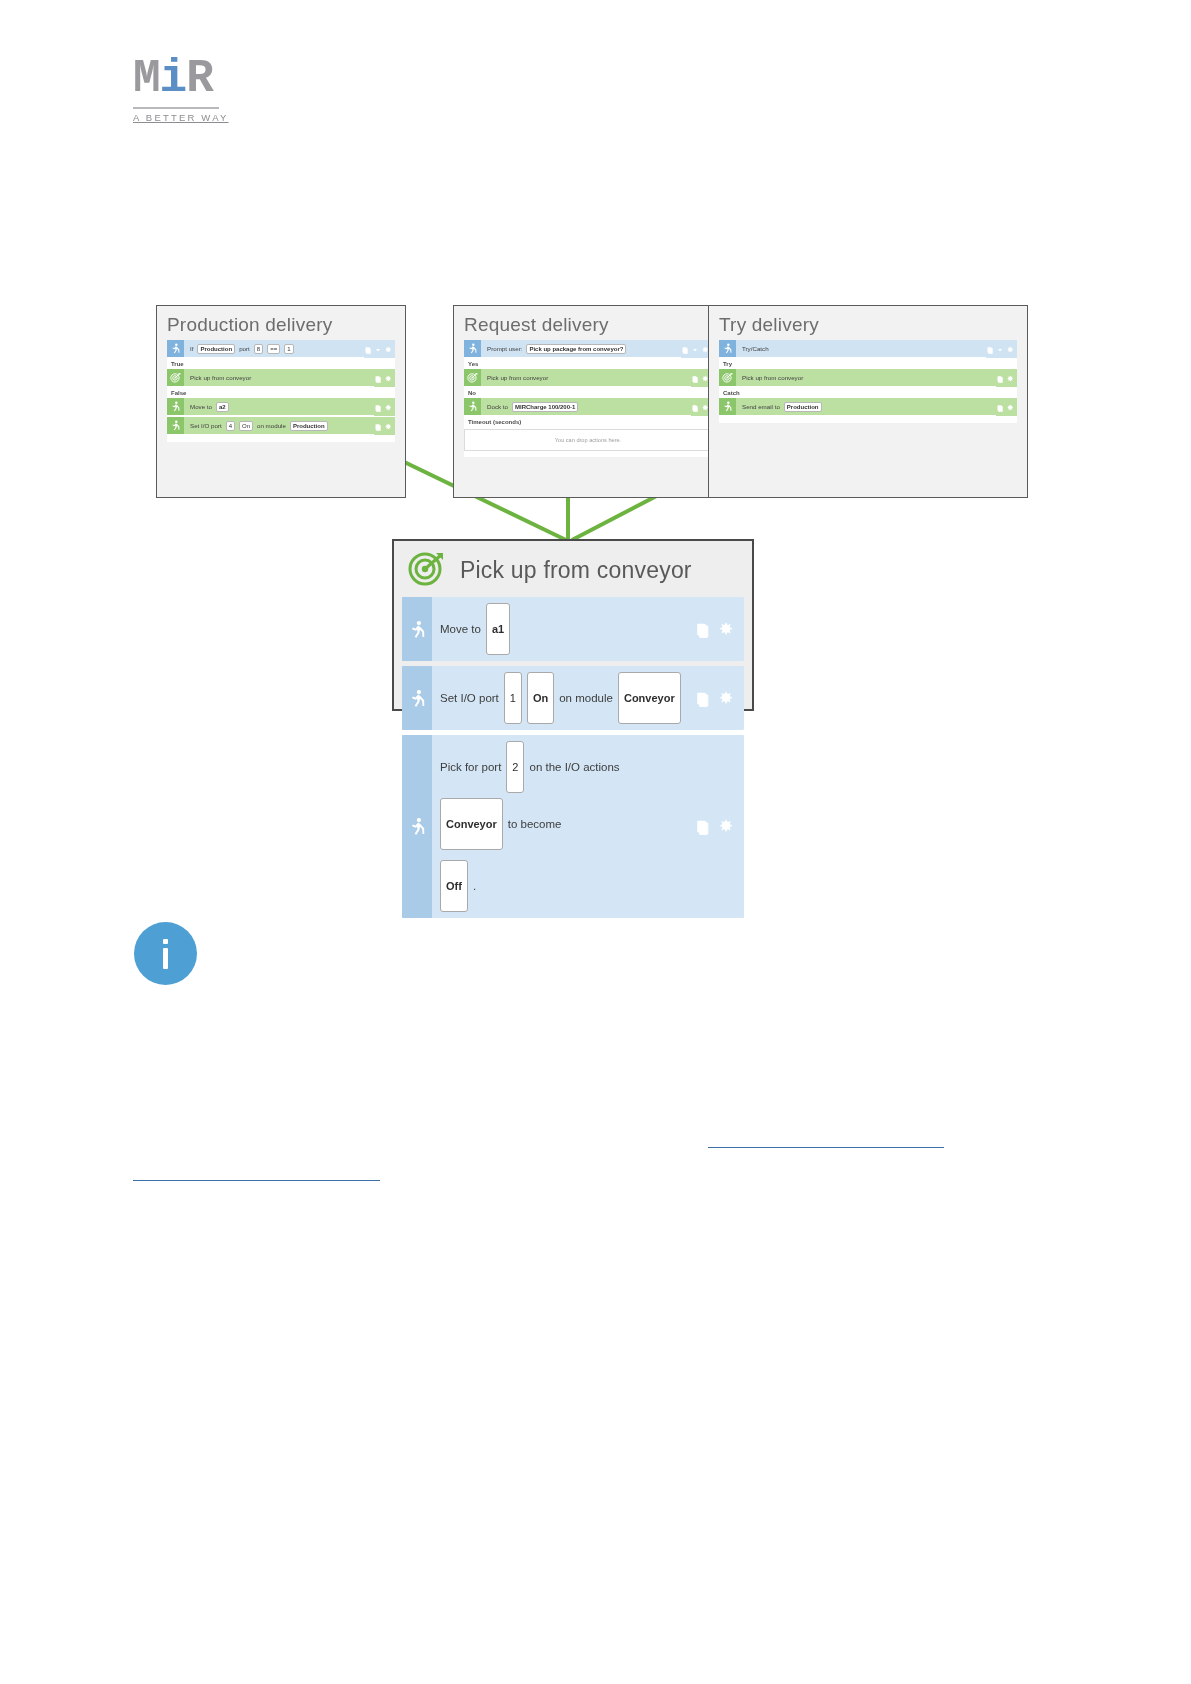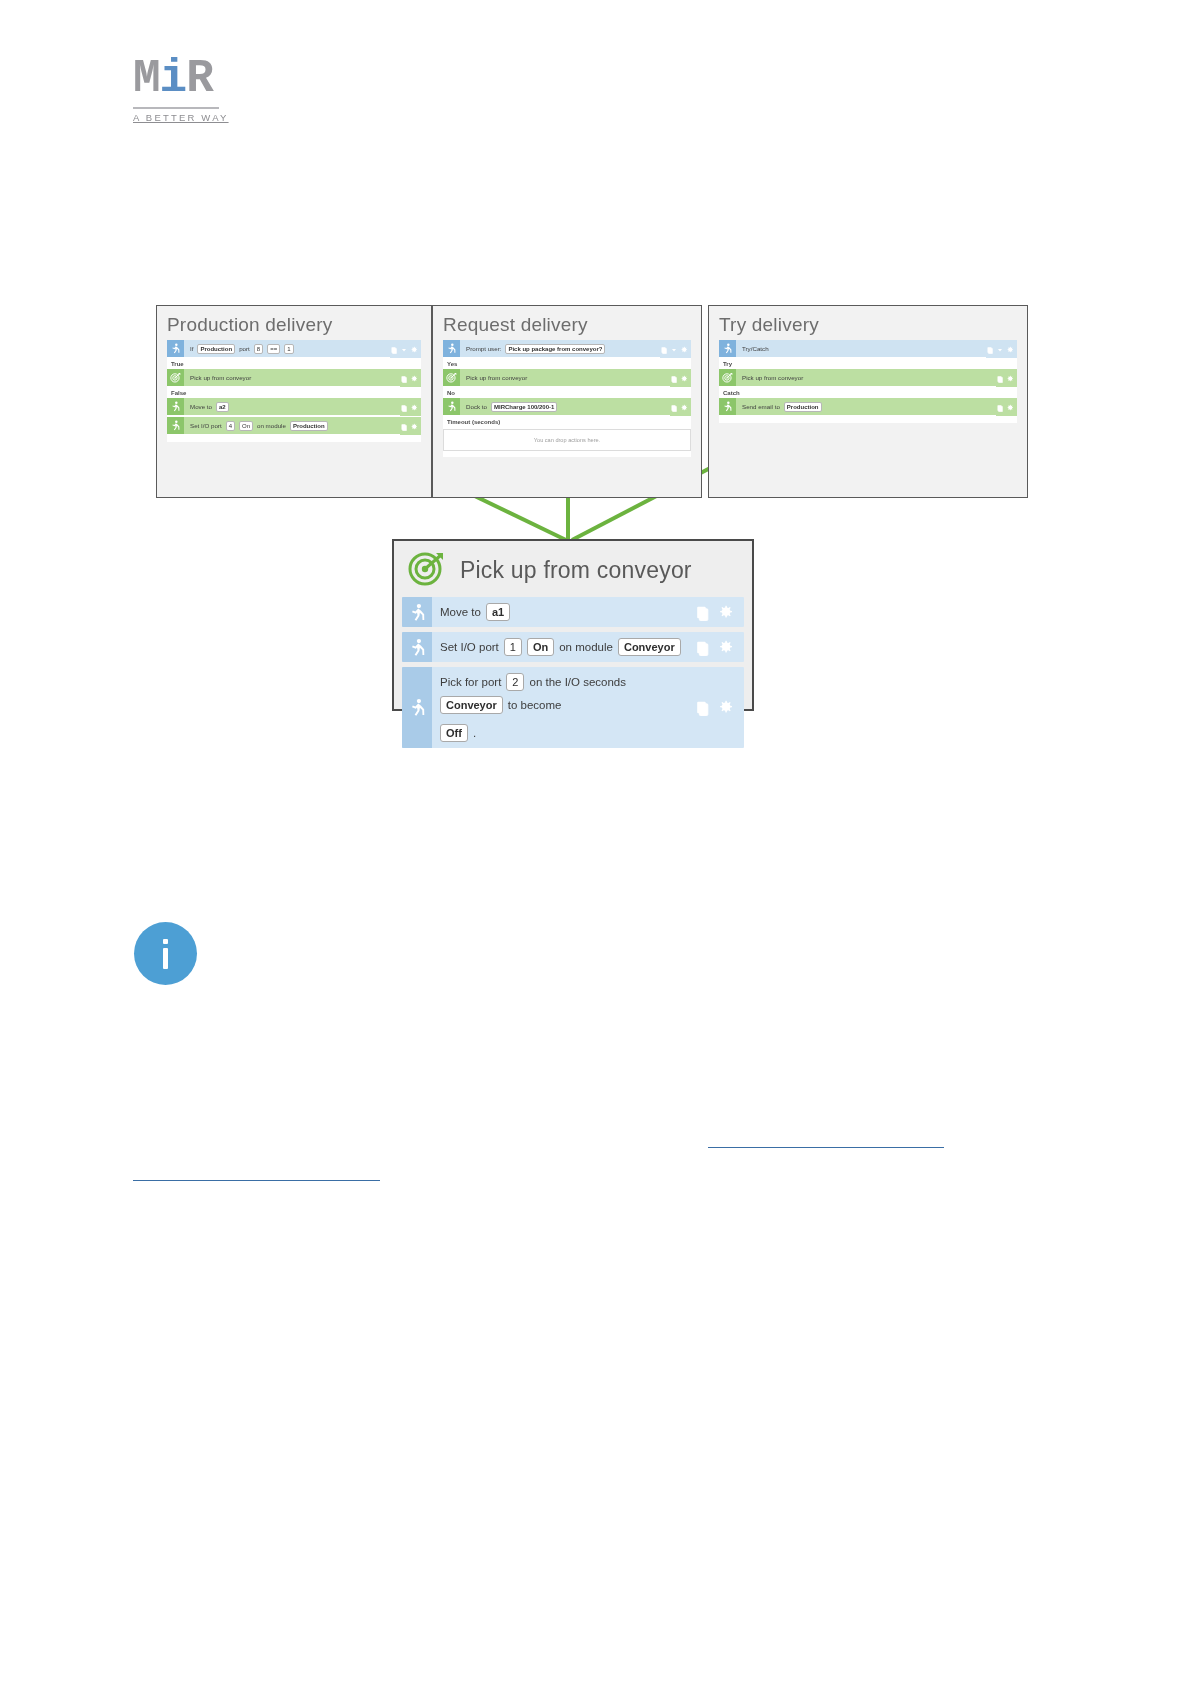--- a/index.html
+++ b/index.html
@@ -21,22 +21,22 @@
   .logo-rule { width:86px; height:2px; background:#b8b8bc; margin-top:4px; }
 
   
   .arrows { position:absolute; left:0; top:0; width:1191px; height:1684px; pointer-events:none; }
 
   
   .panel {
     position:absolute; background:#f2f2f2; border:1px solid #5a5a5a;
     top:305px; height:193px;
   }
-  #panel-1 { left:156px;  width:276px; }
-  #panel-2 { left:432px;  width:270px; }
+  #panel-1 { left:156px;  width:250px; }
+  #panel-2 { left:453px;  width:270px; }
   #panel-3 { left:708px;  width:320px; }
 
   .panel-title { font-size:19px; color:#6d6d6d; font-weight:normal;
                  padding:8px 0 4px 10px; letter-spacing:.2px; }
 
   .mini-canvas { background:#ffffff; margin:0 10px 0 10px; padding:0 0 6px 0; }
 
   
   .row { display:flex; align-items:center; height:17px; margin:0 0 2px 0; position:relative; }
   .row .icon-cell { width:17px; height:17px; flex:0 0 17px; display:flex;
@@ -70,21 +70,21 @@
   .big-body { padding:0 8px 8px 8px; }
   .brow { display:flex; align-items:stretch; min-height:28px; margin-bottom:5px;
           background:#d4e6f5; border-radius:1px; overflow:hidden; }
   .brow .bicon { width:30px; flex:0 0 30px; background:#a9cbe8;
                  display:flex; align-items:center; justify-content:center; }
   .brow .bbody { flex:1 1 auto; display:flex; flex-wrap:wrap; align-items:center;
                  gap:5px; padding:6px 8px; }
   .brow .btools { display:flex; align-items:center; gap:6px; padding:0 10px 0 4px; }
   .blbl  { font-size:11.5px; color:#3d3d3d; white-space:nowrap; }
   .bchip { font-size:11px; color:#2e2e2e; background:#ffffff; border:1px solid #a9a9a9;
-           border-radius:3px; padding:1px 5px; line-height:14px; white-space:nowrap; }
+           border-radius:3px; padding:18px 5px; line-height:14px; white-space:nowrap; }
   .bchip.bold { font-weight:bold; }
   .btool { width:17px; height:17px; }
 
   
   #info-badge { position:absolute; left:134px; top:922px; width:63px; height:63px;
                 border-radius:50%; background:#4d9fd4; }
 
   
   .linkline { position:absolute; height:1px; background:#3a6ea5; }
   #link-a { left:708px; top:1147px; width:236px; }
@@ -445,21 +445,21 @@
       <div class="brow">
         <div class="bicon">
           <svg width="19" height="19" viewBox="0 0 16 16">
     <circle cx="9.2" cy="2.6" r="1.8" fill="#ffffff"></circle>
     <path d="M8.6 4.6 L6.2 7.2 L4.0 6.4 L3.4 7.8 L6.6 9.0 L7.6 7.9 L8.0 10.4 L5.6 14.2 L7.0 14.9 L9.6 11.0 L10.0 8.2 L12.0 10.2 L12.2 14.3 L13.7 14.3 L13.6 9.5 L11.0 6.6 Z" fill="#ffffff"></path>
   </svg>
         </div>
         <div class="bbody">
           <span class="blbl">Pick for port</span>
           <span class="bchip">2</span>
-          <span class="blbl">on the I/O seconds</span>
+          <span class="blbl">on the I/O actions</span>
           <span class="bchip bold">Conveyor</span>
           <span class="blbl">to become</span>
           <div style="flex-basis: 100%; height: 0px;"></div>
           <span class="bchip bold">Off</span>
           <span class="blbl">.</span>
         </div>
         <div class="btools">
           <span class="btool"><svg width="17" height="17" viewBox="0 0 16 16">
     <rect x="3" y="2.5" width="8" height="11" rx="1" fill="#ffffff"></rect>
     <rect x="5" y="4.5" width="8" height="11" rx="1" fill="#ffffff" stroke="#ffffff" stroke-width="0.9"></rect>

